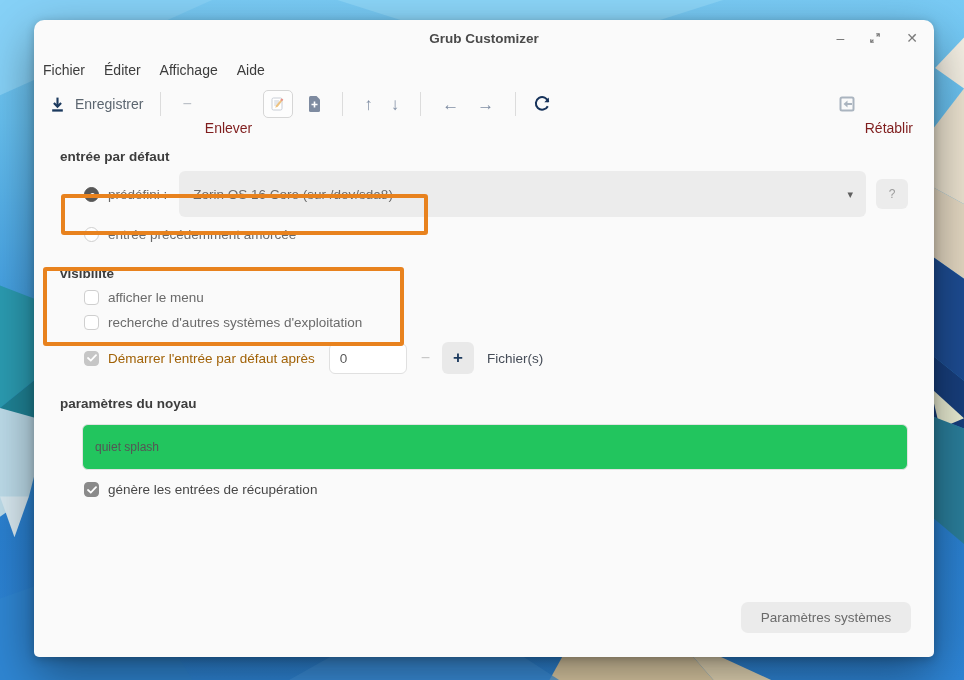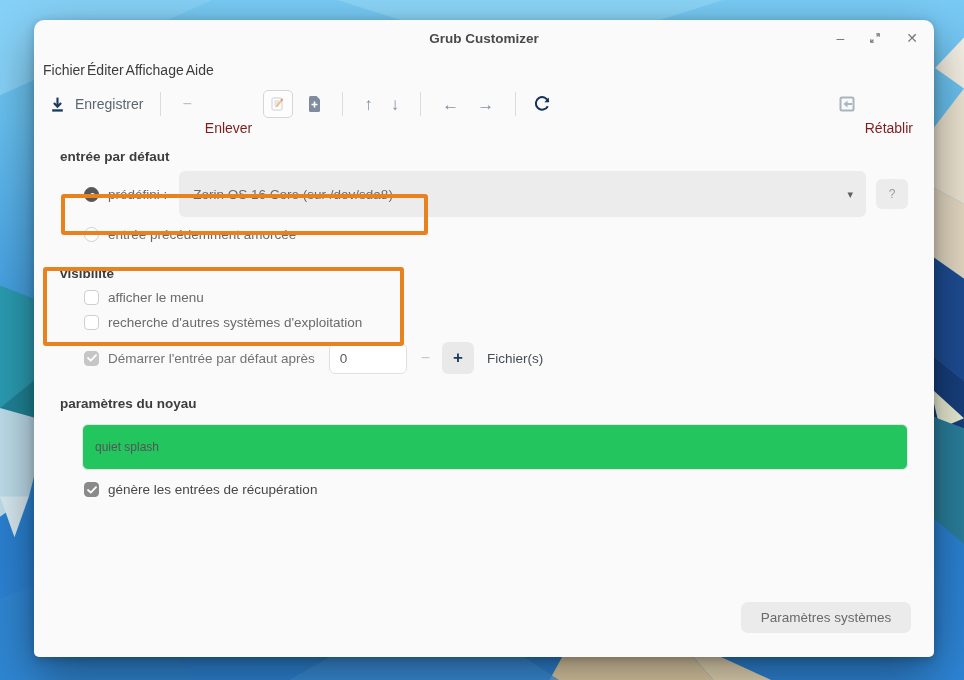--- a/index.html
+++ b/index.html
@@ -34,21 +34,21 @@
     box-shadow:0 18px 50px rgba(0,0,0,.42), 0 2px 10px rgba(0,0,0,.22);
     display:flex; flex-direction:column; }
 
   
   .titlebar { height:36px; position:relative; display:flex; align-items:center; justify-content:center; flex:none; }
   .title { font-size:13.5px; font-weight:bold; color:#4a4a4a;text-align:center; }
   .win-controls { position:absolute; right:16px; top:0; height:100%; display:flex; align-items:center; gap:24px; }
   .win-btn { color:#7b7b7b; font-size:14px; line-height:1; cursor:default; display:flex; align-items:center; }
 
   
-  .menubar { display:flex; align-items:center; padding-left:8px; height:28px; flex:none; }
+  .menubar { display:flex; align-items:center; gap:17px; padding-left:8px; height:28px; flex:none; }
   .menu-item { font-size:14px; color:#3c3c3c; padding:2px 1px; }
 
   
   .toolbar { display:flex; align-items:center; height:40px; padding:0 16px 0 10px; flex:none; }
   .tb-sep { width:1px; height:24px; background:#dcdcdc; margin:0 12px; }
   .tb-btn { display:flex; align-items:center; gap:9px; padding:4px 5px; }
   .tb-label { font-size:14px; color:#5c6670; }
   .tb-label.disabled { color:#7f1d1d;margin-top:48px; }
   .tb-glyph { font-size:17px; color:#7f8da3; padding:0 9px; line-height:1; }
   .tb-minus { font-size:16px; color:#b9bfc6; padding:0 4px; }
@@ -61,21 +61,21 @@
   .tabstrip { height:30px; background:#e7e7e7; display:flex; align-items:stretch; padding-left:1px; flex:none; }
   .tab { display:flex; align-items:center; padding:0 11px; font-size:13.5px; color:#6e6e6e; white-space:nowrap; }
   .tab.active { background:#ffffff; border-radius:7px; margin:2px 0; color:#4f4f4f; }
 
   
   .content { position:relative; flex:1; padding:25px 26px 0 26px; }
   .section-h { font-size:13.5px; font-weight:bold; color:#3d3d3d; line-height:16px; }
   .row { display:flex; align-items:center; padding-left:24px; }
   .lbl { font-size:13.5px; color:#6a6a6a; margin-left:9px; white-space:nowrap; }
   .lbl.dark { color:#474747; }
-  .lbl.disabled { color:#737373; }
+  .lbl.disabled { color:#a16207; }
 
   .radio { width:15px; height:15px; border-radius:50%; background:#fff; border:1px solid #cfcfcf; flex:none; position:relative; }
   .radio.selected { background:#575757; border-color:#575757; }
   .radio.selected::after { content:""; position:absolute; left:5px; top:5px; width:5px; height:5px; border-radius:50%; background:#fff; }
 
   .cb { width:15px; height:15px; border-radius:4px; background:#fff; border:1px solid #cfcfcf; flex:none;
     display:flex; align-items:center; justify-content:center; }
   .cb.checked { background:#8a8a8a; border-color:#8a8a8a; }
   .cb.checked.disabled { background:#c6c6c6; border-color:#c6c6c6; }
 

